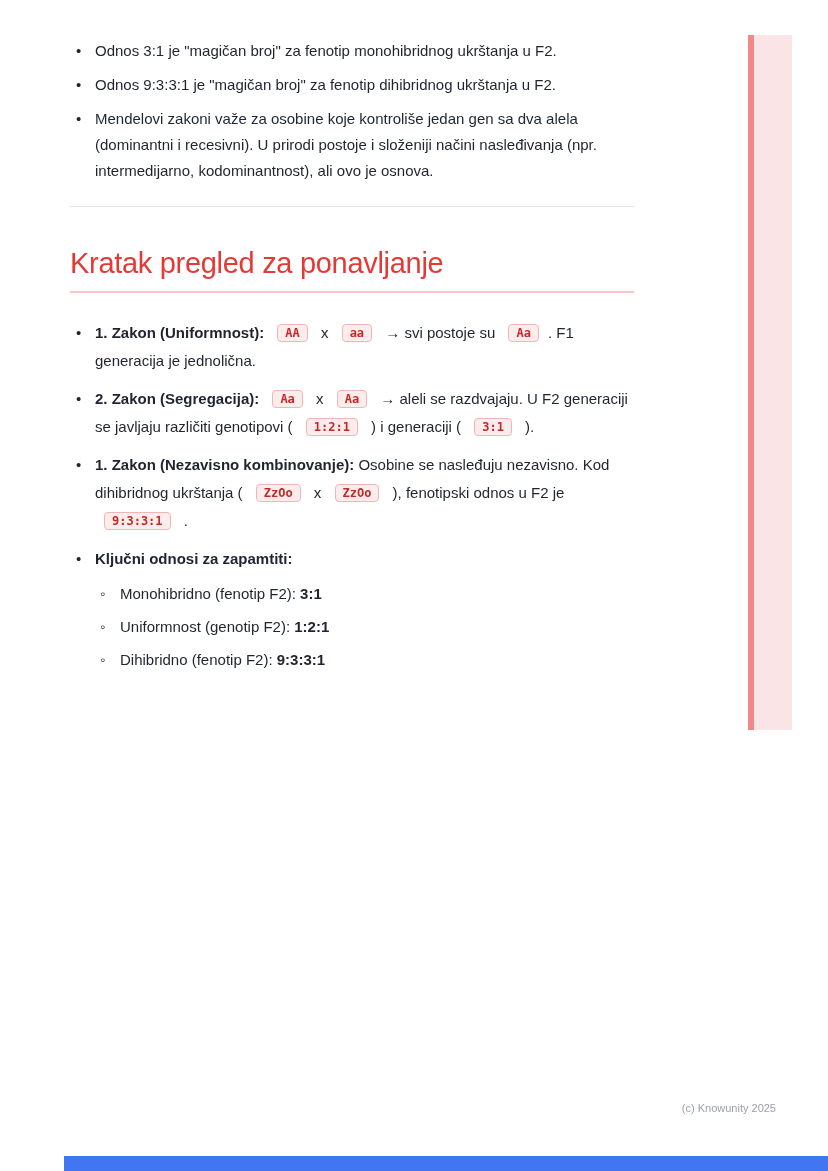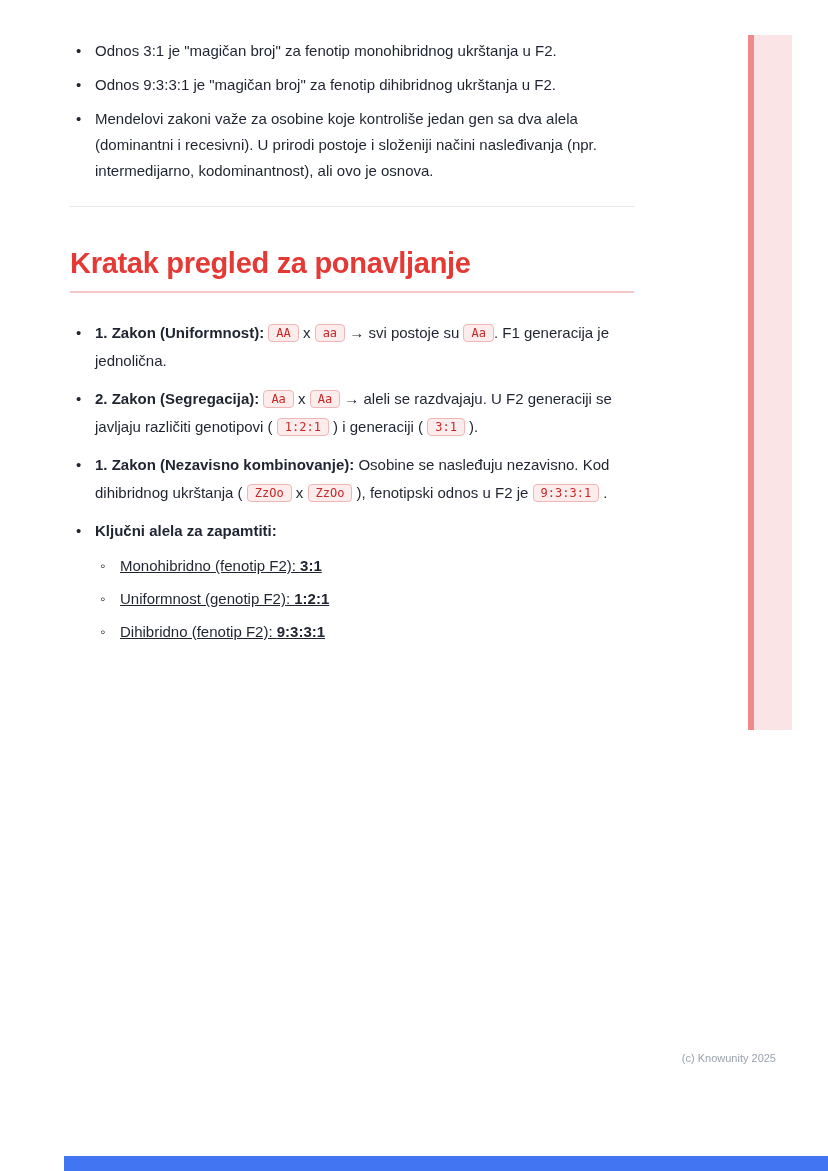--- a/index.html
+++ b/index.html
@@ -22,40 +22,40 @@
   }
   .content{position:absolute;left:70px;top:38px;width:564px;}
   ul.bullets{list-style:none;margin:0;padding:0;font-size:15px;line-height:26px;}
   ul.bullets>li{position:relative;padding-left:25px;margin:0 0 8px 0;}
   ul.bullets>li::before{content:"\2022";position:absolute;left:6px;top:0;color:var(--text);}
   ul.laws{line-height:28px;margin-top:26px;}
   ul.laws>li{margin-bottom:10px;}
   .bold{font-weight:bold;margin-top:46px;}
   .note{font-style:italic;color:#3a4150;}
   .chip{
-    font-family:"DejaVu Sans Mono",monospace;font-size:12px;font-weight:normal;
+    font-family:"DejaVu Sans Mono",monospace;font-size:12px;font-weight:bold;
     color:var(--chip-text);background:var(--chip-bg);border:1px solid var(--chip-border);
-    border-radius:4px;padding:2px 7px;margin:0 0;white-space:nowrap;line-height:1;
+    border-radius:4px;padding:2px 7px;margin:0 9px;white-space:nowrap;line-height:1;
     display:inline-block;position:relative;top:-1px;
   }
   hr.divider{border:none;border-top:1px solid var(--divider);margin:22px 0 0 0;}
   h1.section-title{
-    color:var(--accent-red);font-size:29px;font-weight:bold;margin:40px 0 0 0;
+    color:var(--accent-red);font-size:29px;font-weight:normal;margin:40px 0 0 0;
     letter-spacing:-0.3px;
   }
   .title-underline{height:2px;background:var(--title-underline);margin-top:11px;}
-  ul.sublist{list-style:none;margin:8px 0 0 0;padding:0;line-height:26px;text-decoration:underline;}
+  ul.sublist{list-style:none;margin:8px 0 0 0;padding:0;line-height:26px;}
   ul.sublist>li{position:relative;padding-left:25px;margin-bottom:7px;}
   ul.sublist>li::before{content:"\25E6";position:absolute;left:5px;top:0;color:var(--text);}
   .accent-stripe{
     position:absolute;left:748px;top:35px;width:38px;height:695px;
     background:var(--stripe-fill);border-left:6px solid var(--stripe-edge);
   }
   .footer{
-    position:absolute;right:52px;top:1052px;font-size:11px;color:var(--footer-text);
+    position:absolute;right:52px;top:1102px;font-size:11px;color:var(--footer-text);
   }
   .bottom-bar{
     position:absolute;left:64px;right:0;bottom:0;height:15px;background:var(--bottom-bar);
   }
 </style>
 </head>
 <body>
 
 <div class="page">
   <div class="accent-stripe"></div>
@@ -69,21 +69,21 @@
 
     <hr class="divider">
 
     <h1 class="section-title">Kratak pregled za ponavljanje</h1>
     <div class="title-underline"></div>
 
     <ul class="bullets laws">
         <li><span class="bold">1. Zakon (Uniformnost): </span><span class="chip">AA</span><span class="plain"> x </span><span class="chip">aa</span><span class="plain"> → svi postoje su </span><span class="chip">Aa</span><span class="plain">. F1 generacija je jednolična.</span></li>
         <li><span class="bold">2. Zakon (Segregacija): </span><span class="chip">Aa</span><span class="plain"> x </span><span class="chip">Aa</span><span class="plain"> → aleli se razdvajaju. U F2 generaciji se javljaju različiti genotipovi ( </span><span class="chip">1:2:1</span><span class="plain"> ) i generaciji ( </span><span class="chip">3:1</span><span class="plain"> ).</span></li>
         <li><span class="bold">1. Zakon (Nezavisno kombinovanje): </span><span class="plain">Osobine se nasleđuju nezavisno. Kod dihibridnog ukrštanja ( </span><span class="chip">ZzOo</span><span class="plain"> x </span><span class="chip">ZzOo</span><span class="plain"> ), fenotipski odnos u F2 je </span><span class="chip">9:3:3:1</span><span class="plain"> .</span></li>
-        <li><span class="bold">Ključni alela za zapamtiti:</span><ul class="sublist">
+        <li><span class="bold">Ključni odnosi za zapamtiti:</span><ul class="sublist">
             <li><span class="plain">Monohibridno (fenotip F2): </span><span class="bold">3:1</span></li>
             <li><span class="plain">Uniformnost (genotip F2): </span><span class="bold">1:2:1</span></li>
             <li><span class="plain">Dihibridno (fenotip F2): </span><span class="bold">9:3:3:1</span></li>
           </ul></li>
       </ul>
   </div>
 
   <div class="footer">(c) Knowunity 2025</div>
   <div class="bottom-bar"></div>
 </div>

